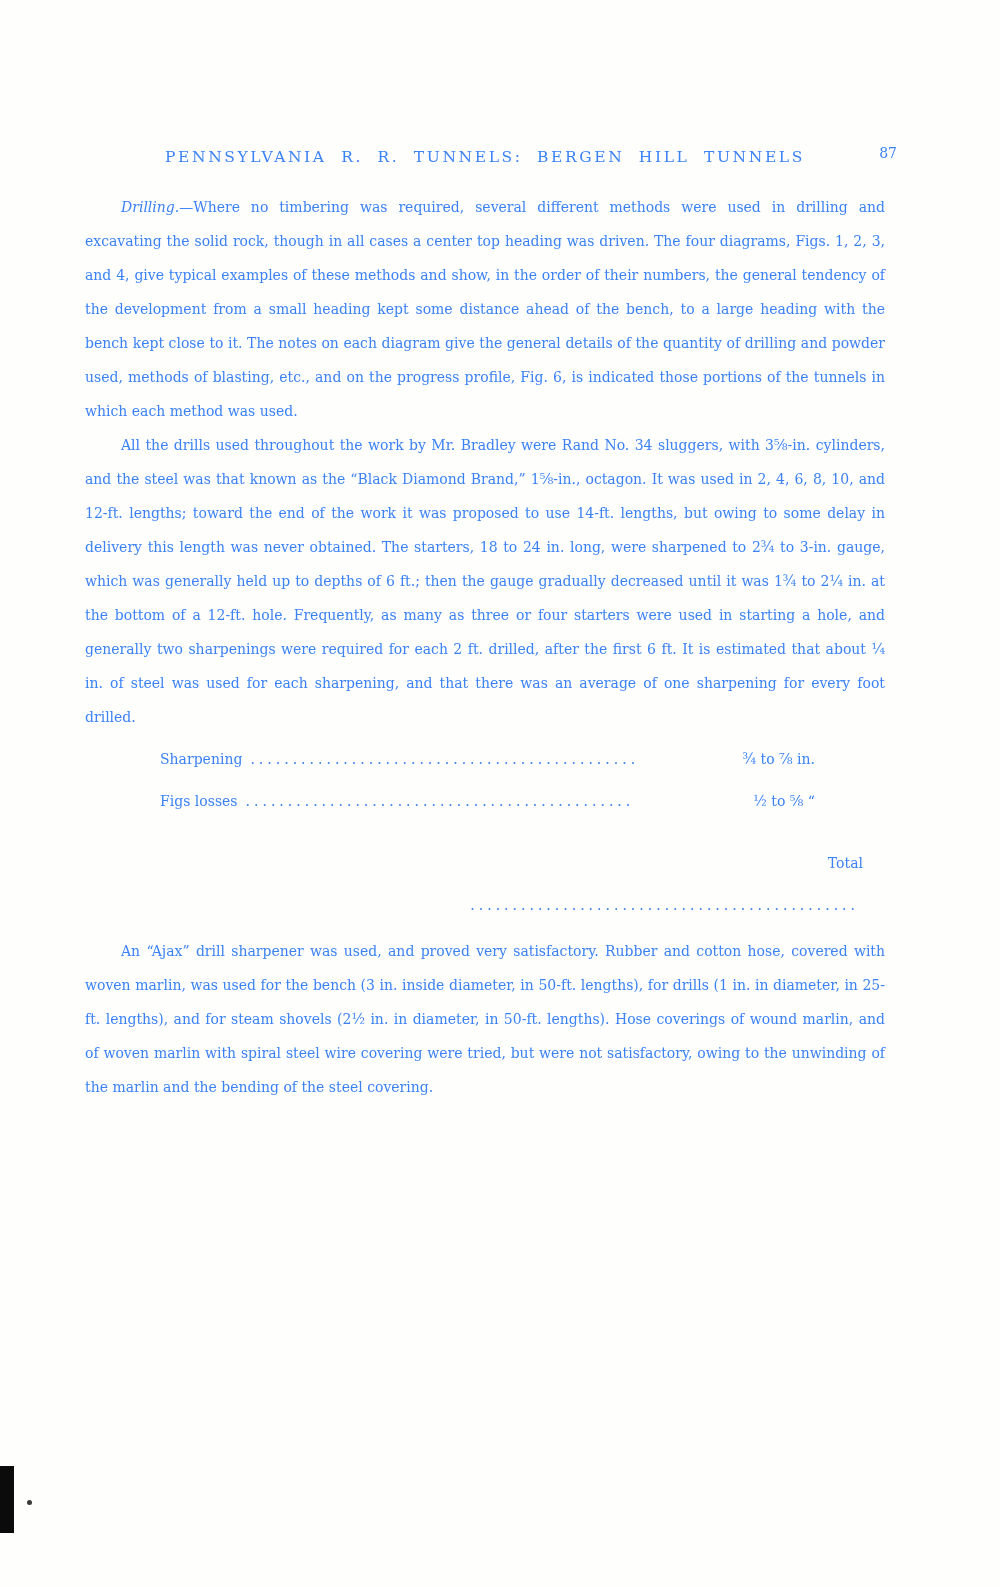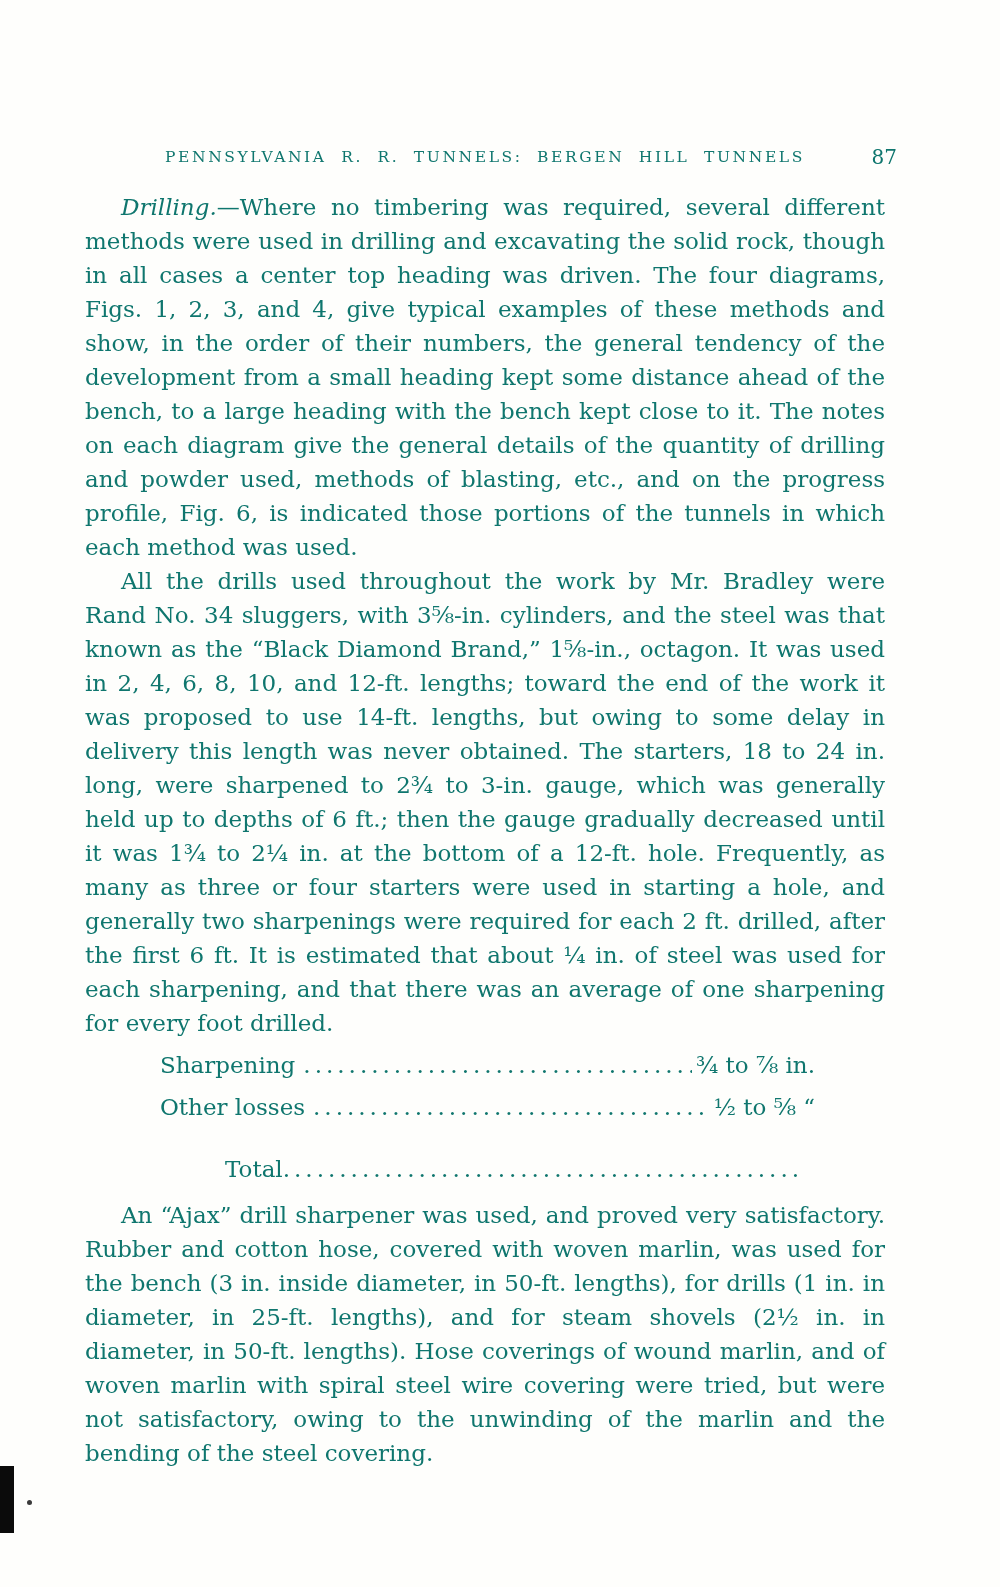--- a/index.html
+++ b/index.html
@@ -4,59 +4,60 @@
 <style>
   html, body { margin: 0; padding: 0; background: #ffffff; }
   .page {
     position: relative;
     width: 1000px;
     height: 1587px;
     box-sizing: border-box;
     background: #fefefc;
     padding: 148px 115px 0 85px;
     font-family: "DejaVu Serif", "Liberation Serif", serif;
-    color: #0f766e;
+    color: #3b82f6;
     overflow: hidden;
   }
   .running-head {
     position: relative;
     text-align: center;
     font-size: 15.5px;
     letter-spacing: 2.6px;
     word-spacing: 7px;
     margin-bottom: 24px;
     white-space: nowrap;
   }
   .page-number {
     position: absolute;
     right: -12px;
     top: -3px;
-    font-size: 20px;
+    font-size: 14px;
     letter-spacing: 0;
   }
   .body-text {
-    font-size: 23px;
+    font-size: 14px;
     line-height: 34px;
     text-align: justify;
   }
   .para { margin: 0; }
   .para.indent { text-indent: 36px; }
   .para i { font-style: italic; }
   .leader-table { margin: 4px 0 6px 0; padding-left: 75px; }
   .leader-row {
     display: flex;
     align-items: flex-end;
     line-height: 42px;
     padding-right: 70px;
   }
   .leader-row.total-row {
     padding-left: 65px;
     padding-right: 22px;
     margin-top: 20px;
     margin-bottom: 8px;
+    flex-direction: column;
   }
   .leader-label { white-space: nowrap; }
   .leader-dots {
     flex: 1;
     overflow: hidden;
     white-space: nowrap;
     letter-spacing: 4px;
     margin: 0 4px 0 8px;
   }
   .total-row .leader-dots { margin-left: 0; }
@@ -92,21 +93,21 @@
     <p class="para indent">All the drills used throughout the work by Mr. Bradley were Rand No. 34 sluggers, with 3⅝-in. cylinders, and the steel was that known as the “Black Diamond Brand,” 1⅝-in., octagon.  It was used in 2, 4, 6, 8, 10, and 12-ft. lengths; toward the end of the work it was proposed to use 14-ft. lengths, but owing to some delay in delivery this length was never obtained.  The starters, 18 to 24 in. long, were sharpened to 2¾ to 3-in. gauge, which was generally held up to depths of 6 ft.; then the gauge gradually decreased until it was 1¾ to 2¼ in. at the bottom of a 12-ft. hole.  Frequently, as many as three or four starters were used in starting a hole, and generally two sharpenings were required for each 2 ft. drilled, after the first 6 ft.  It is estimated that about ¼ in. of steel was used for each sharpening, and that there was an average of one sharpening for every foot drilled.</p>
 
 
     <div class="leader-table">
       <div class="leader-row">
         <span class="leader-label">Sharpening</span>
         <span class="leader-dots">..............................................</span>
         <span class="leader-value">¾ to ⅞ in.</span>
       </div>
       <div class="leader-row">
-        <span class="leader-label">Other losses</span>
+        <span class="leader-label">Figs losses</span>
         <span class="leader-dots">..............................................</span>
         <span class="leader-value">½ to ⅝ “</span>
       </div>
       <div class="leader-row total-row">
         <span class="leader-label">Total</span>
         <span class="leader-dots">..............................................</span>
       </div>
     </div>
 
     <p class="para indent">An “Ajax” drill sharpener was used, and proved very satisfactory.  Rubber and cotton hose, covered with woven marlin, was used for the bench (3 in. inside diameter, in 50-ft. lengths), for drills (1 in. in diameter, in 25-ft. lengths), and for steam shovels (2½ in. in diameter, in 50-ft. lengths).  Hose coverings of wound marlin, and of woven marlin with spiral steel wire covering were tried, but were not satisfactory, owing to the unwinding of the marlin and the bending of the steel covering.</p>

